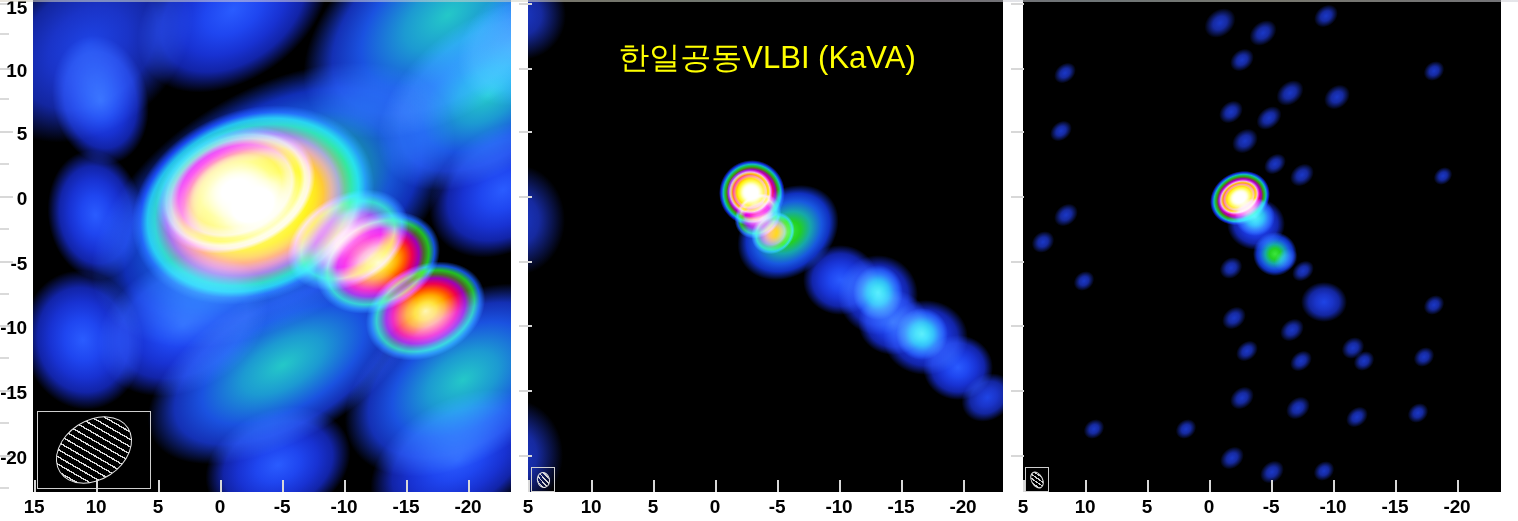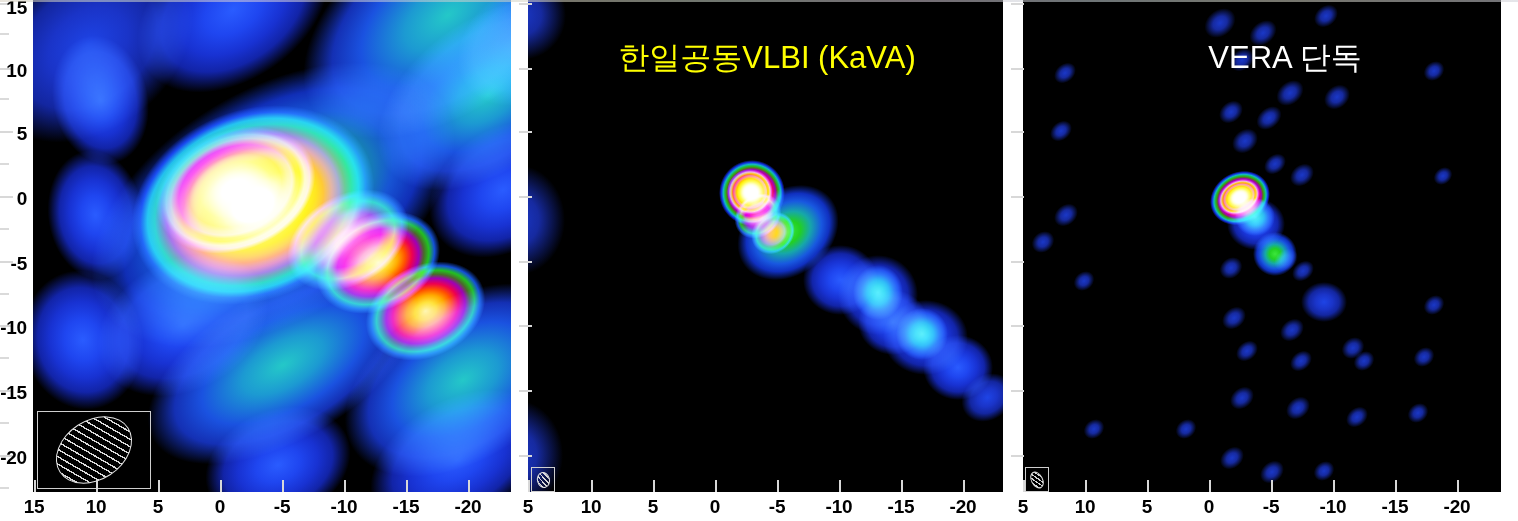--- a/index.html
+++ b/index.html
@@ -393,21 +393,20 @@
         <div class="blob g-faint" style="left:152px;top:420px;width:22px;height:18px;transform:rotate(-40deg);"></div>
 
         <div class="blob g-core" style="left:186px;top:172px;width:62px;height:52px;transform:rotate(-28deg);"></div>
         <div class="blob g-core" style="left:194px;top:180px;width:44px;height:34px;transform:rotate(-28deg);"></div>
         <div class="blob g-green" style="left:212px;top:198px;width:40px;height:38px;"></div>
         <div class="blob g-blue" style="left:204px;top:198px;width:58px;height:52px;"></div>
         <div class="blob g-green" style="left:230px;top:232px;width:44px;height:44px;"></div>
       </div>
     </div>
 
-    <div class="title" style="left:274px;top:41px;color:#ffffff;">VERA 단독</div>
 
     <div class="beambox" style="left:14px;top:467px;width:24px;height:25px;">
       <div class="beam-ellipse small" style="left:5px;top:3px;width:12px;height:18px;transform:rotate(-28deg);"></div>
     </div>
 
     <div>
       <div class="tick-y" style="top:3px;"></div>
       <div class="tick-y" style="top:68px;"></div>
       <div class="tick-y" style="top:131px;"></div>
       <div class="tick-y" style="top:196px;"></div>

